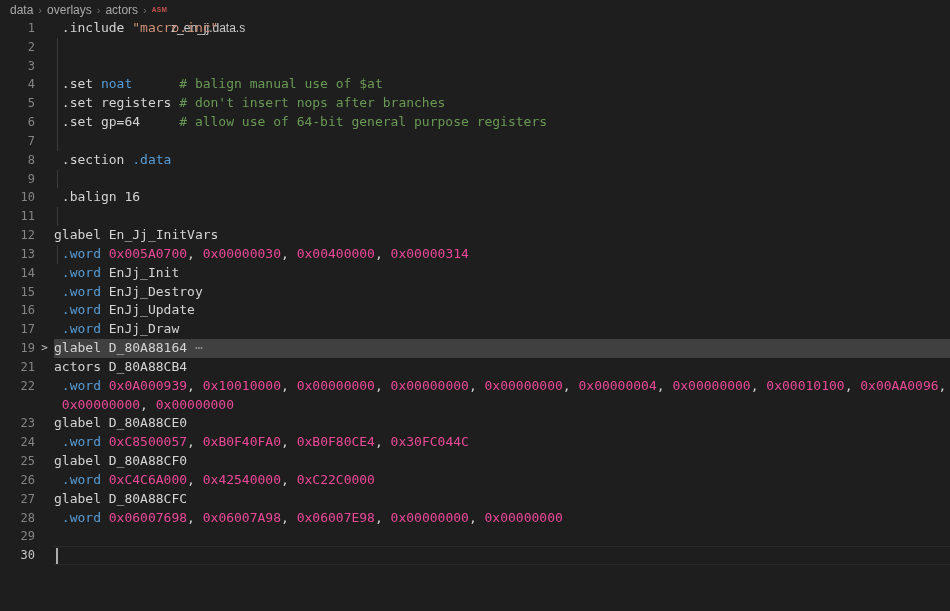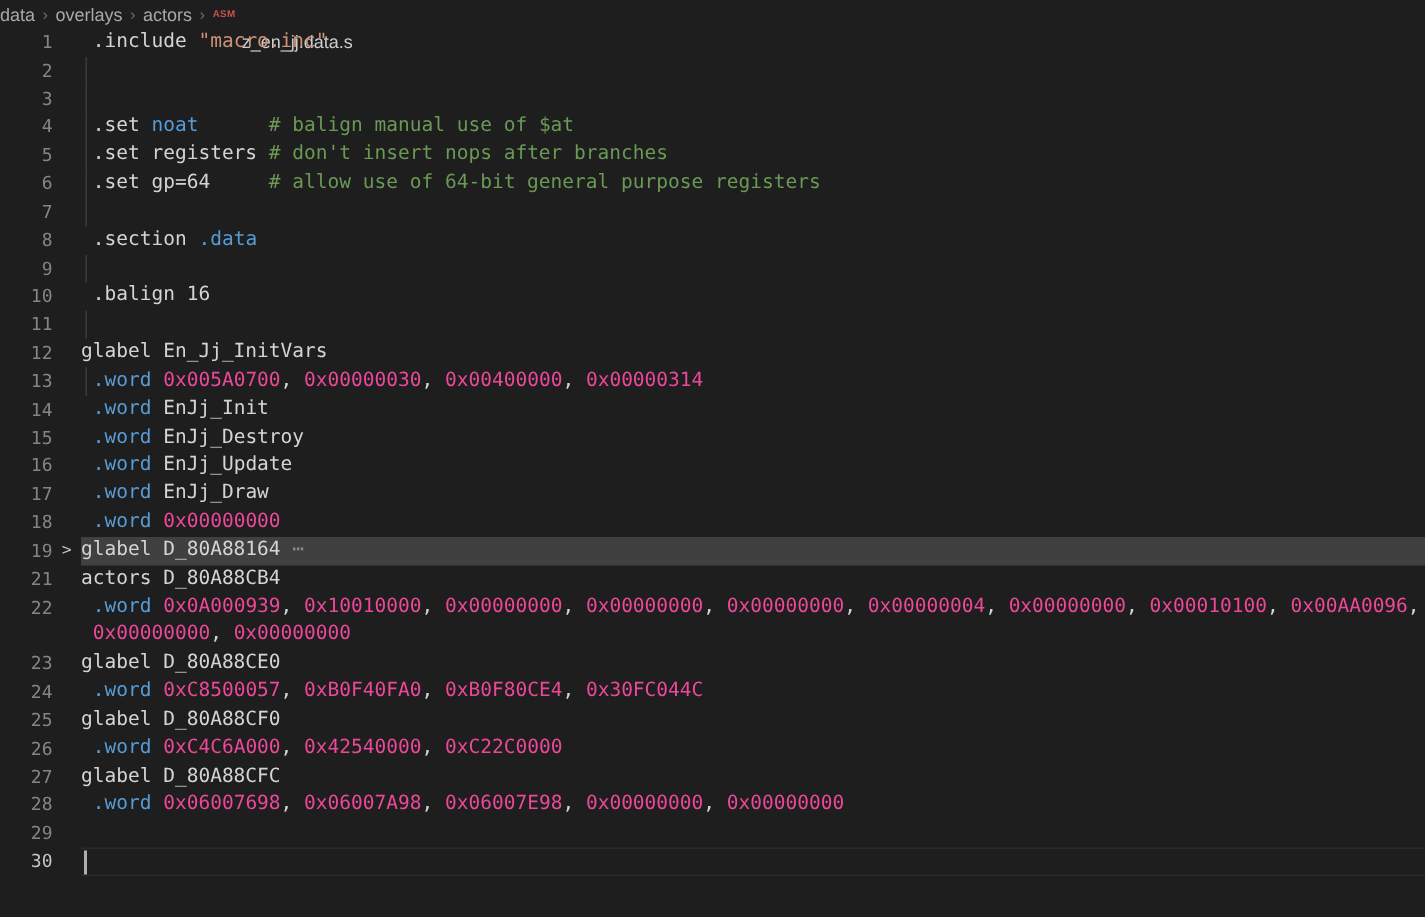--- a/index.html
+++ b/index.html
@@ -6,20 +6,21 @@
   body{
     width:950px;height:611px;
     background:#1e1e1e;
     overflow:hidden;
     font-family:"DejaVu Sans Mono", monospace;
   }
   
   .breadcrumb{
     height:19px;
     display:flex;align-items:center;
+    padding-left:10px;
     font-family:"Liberation Sans", sans-serif;
     font-size:12px;
     color:#a9a9a9;
     background:#1e1e1e;
     user-select:none;
     text-align:center;
   }
   .crumb{cursor:pointer;}
   .crumb-sep{color:#6e6e6e;margin:0 5px;font-size:11px;}
   .asm-ico{
@@ -111,21 +112,20 @@
     <div class="row"><div class="gutter-num">8</div><div class="chev"></div><div class="content"><span class="tok-fg"> .section </span><span class="tok-kw">.data</span></div></div>
     <div class="row"><div class="gutter-num">9</div><div class="chev"></div><div class="content"><div class="guide"></div></div></div>
     <div class="row"><div class="gutter-num">10</div><div class="chev"></div><div class="content"><span class="tok-fg"> .balign 16</span></div></div>
     <div class="row"><div class="gutter-num">11</div><div class="chev"></div><div class="content"><div class="guide"></div></div></div>
     <div class="row"><div class="gutter-num">12</div><div class="chev"></div><div class="content"><span class="tok-fg">glabel En_Jj_InitVars</span></div></div>
     <div class="row"><div class="gutter-num">13</div><div class="chev"></div><div class="content"><div class="guide"></div><span class="tok-kw"> .word </span><span class="tok-num">0x005A0700</span><span class="tok-fg">, </span><span class="tok-num">0x00000030</span><span class="tok-fg">, </span><span class="tok-num">0x00400000</span><span class="tok-fg">, </span><span class="tok-num">0x00000314</span></div></div>
     <div class="row"><div class="gutter-num">14</div><div class="chev"></div><div class="content"><span class="tok-kw"> .word </span><span class="tok-fg">EnJj_Init</span></div></div>
     <div class="row"><div class="gutter-num">15</div><div class="chev"></div><div class="content"><span class="tok-kw"> .word </span><span class="tok-fg">EnJj_Destroy</span></div></div>
     <div class="row"><div class="gutter-num">16</div><div class="chev"></div><div class="content"><span class="tok-kw"> .word </span><span class="tok-fg">EnJj_Update</span></div></div>
     <div class="row"><div class="gutter-num">17</div><div class="chev"></div><div class="content"><span class="tok-kw"> .word </span><span class="tok-fg">EnJj_Draw</span></div></div>
-    <div class="row"><div class="gutter-num">18</div><div class="chev"></div><div class="content"><span class="tok-kw"> .word </span><span class="tok-num">0x00000000</span></div></div>
     <div class="row"><div class="gutter-num">19</div><div class="chev">&gt;</div><div class="content folded-bg"><span class="tok-fg">glabel D_80A88164</span><span class="tok-dim"> ⋯</span></div></div>
     <div class="row"><div class="gutter-num">21</div><div class="chev"></div><div class="content"><span class="tok-fg">actors D_80A88CB4</span></div></div>
     <div class="row"><div class="gutter-num">22</div><div class="chev"></div><div class="content"><span class="tok-kw"> .word </span><span class="tok-num">0x0A000939</span><span class="tok-fg">, </span><span class="tok-num">0x10010000</span><span class="tok-fg">, </span><span class="tok-num">0x00000000</span><span class="tok-fg">, </span><span class="tok-num">0x00000000</span><span class="tok-fg">, </span><span class="tok-num">0x00000000</span><span class="tok-fg">, </span><span class="tok-num">0x00000004</span><span class="tok-fg">, </span><span class="tok-num">0x00000000</span><span class="tok-fg">, </span><span class="tok-num">0x00010100</span><span class="tok-fg">, </span><span class="tok-num">0x00AA0096</span><span class="tok-fg">,</span></div></div>
     <div class="row"><div class="gutter-num"></div><div class="chev"></div><div class="content"><span class="tok-num"> 0x00000000</span><span class="tok-fg">, </span><span class="tok-num">0x00000000</span></div></div>
     <div class="row"><div class="gutter-num">23</div><div class="chev"></div><div class="content"><span class="tok-fg">glabel D_80A88CE0</span></div></div>
     <div class="row"><div class="gutter-num">24</div><div class="chev"></div><div class="content"><span class="tok-kw"> .word </span><span class="tok-num">0xC8500057</span><span class="tok-fg">, </span><span class="tok-num">0xB0F40FA0</span><span class="tok-fg">, </span><span class="tok-num">0xB0F80CE4</span><span class="tok-fg">, </span><span class="tok-num">0x30FC044C</span></div></div>
     <div class="row"><div class="gutter-num">25</div><div class="chev"></div><div class="content"><span class="tok-fg">glabel D_80A88CF0</span></div></div>
     <div class="row"><div class="gutter-num">26</div><div class="chev"></div><div class="content"><span class="tok-kw"> .word </span><span class="tok-num">0xC4C6A000</span><span class="tok-fg">, </span><span class="tok-num">0x42540000</span><span class="tok-fg">, </span><span class="tok-num">0xC22C0000</span></div></div>
     <div class="row"><div class="gutter-num">27</div><div class="chev"></div><div class="content"><span class="tok-fg">glabel D_80A88CFC</span></div></div>
     <div class="row"><div class="gutter-num">28</div><div class="chev"></div><div class="content"><span class="tok-kw"> .word </span><span class="tok-num">0x06007698</span><span class="tok-fg">, </span><span class="tok-num">0x06007A98</span><span class="tok-fg">, </span><span class="tok-num">0x06007E98</span><span class="tok-fg">, </span><span class="tok-num">0x00000000</span><span class="tok-fg">, </span><span class="tok-num">0x00000000</span></div></div>

